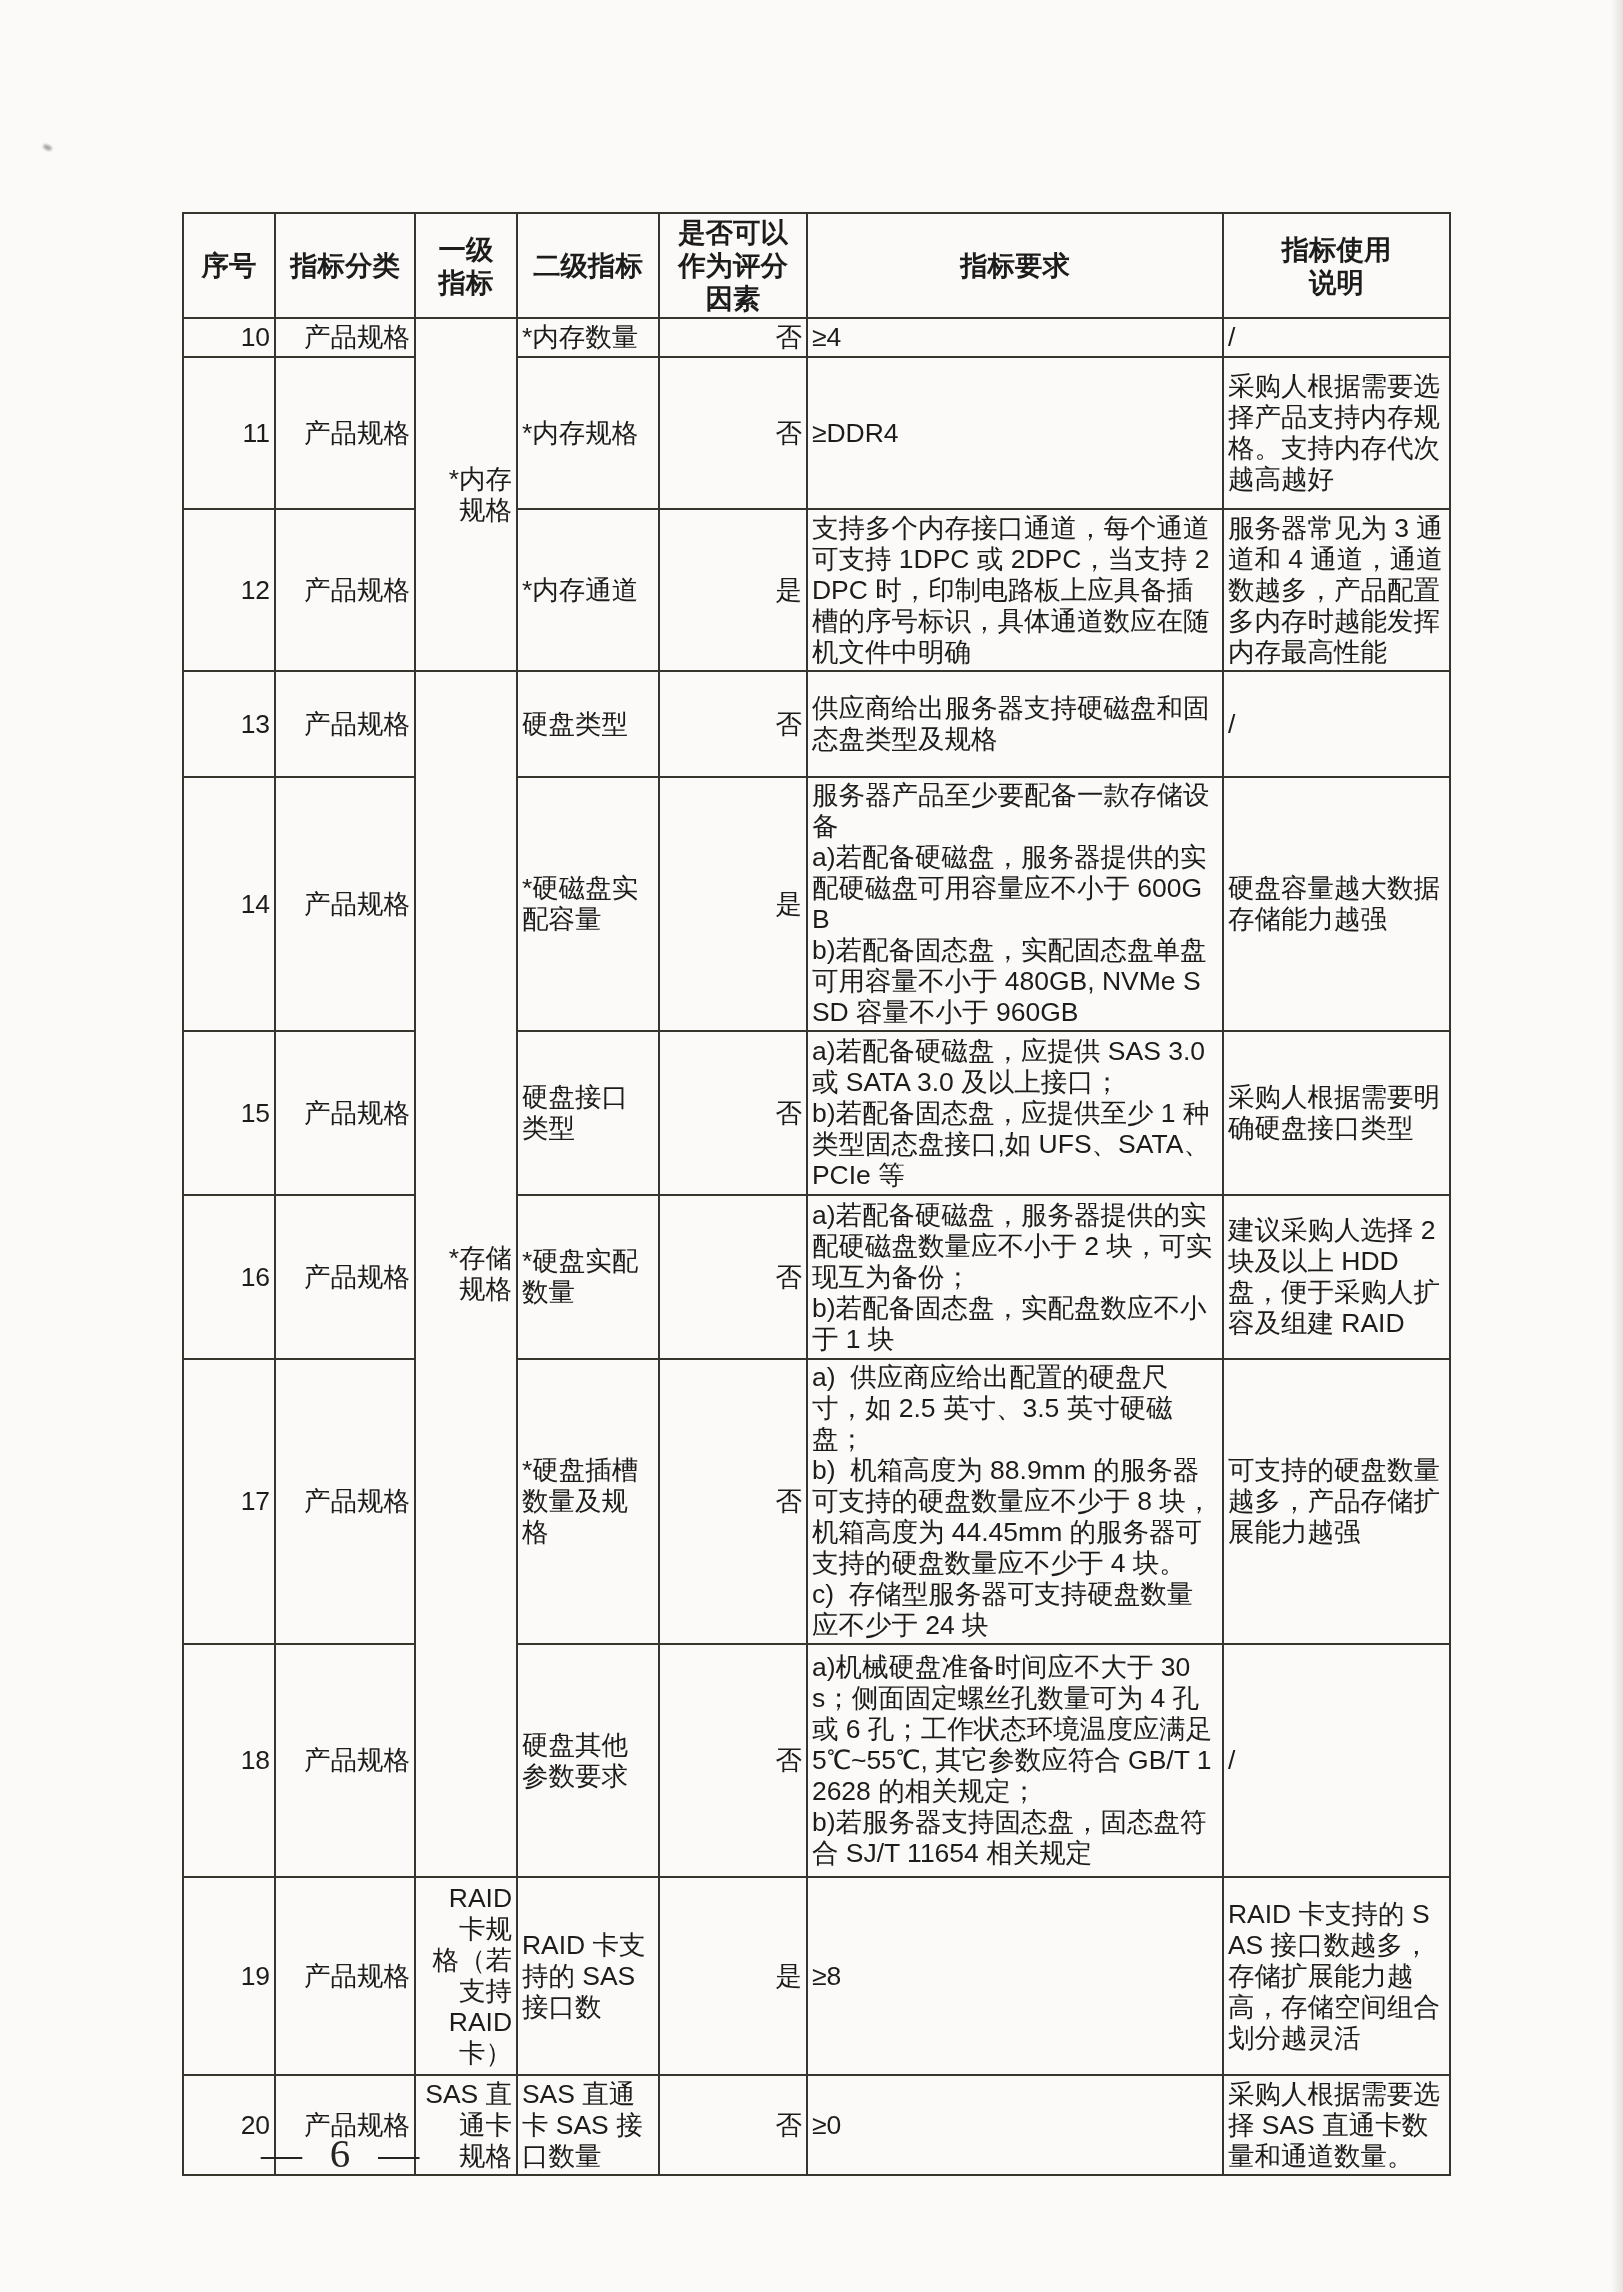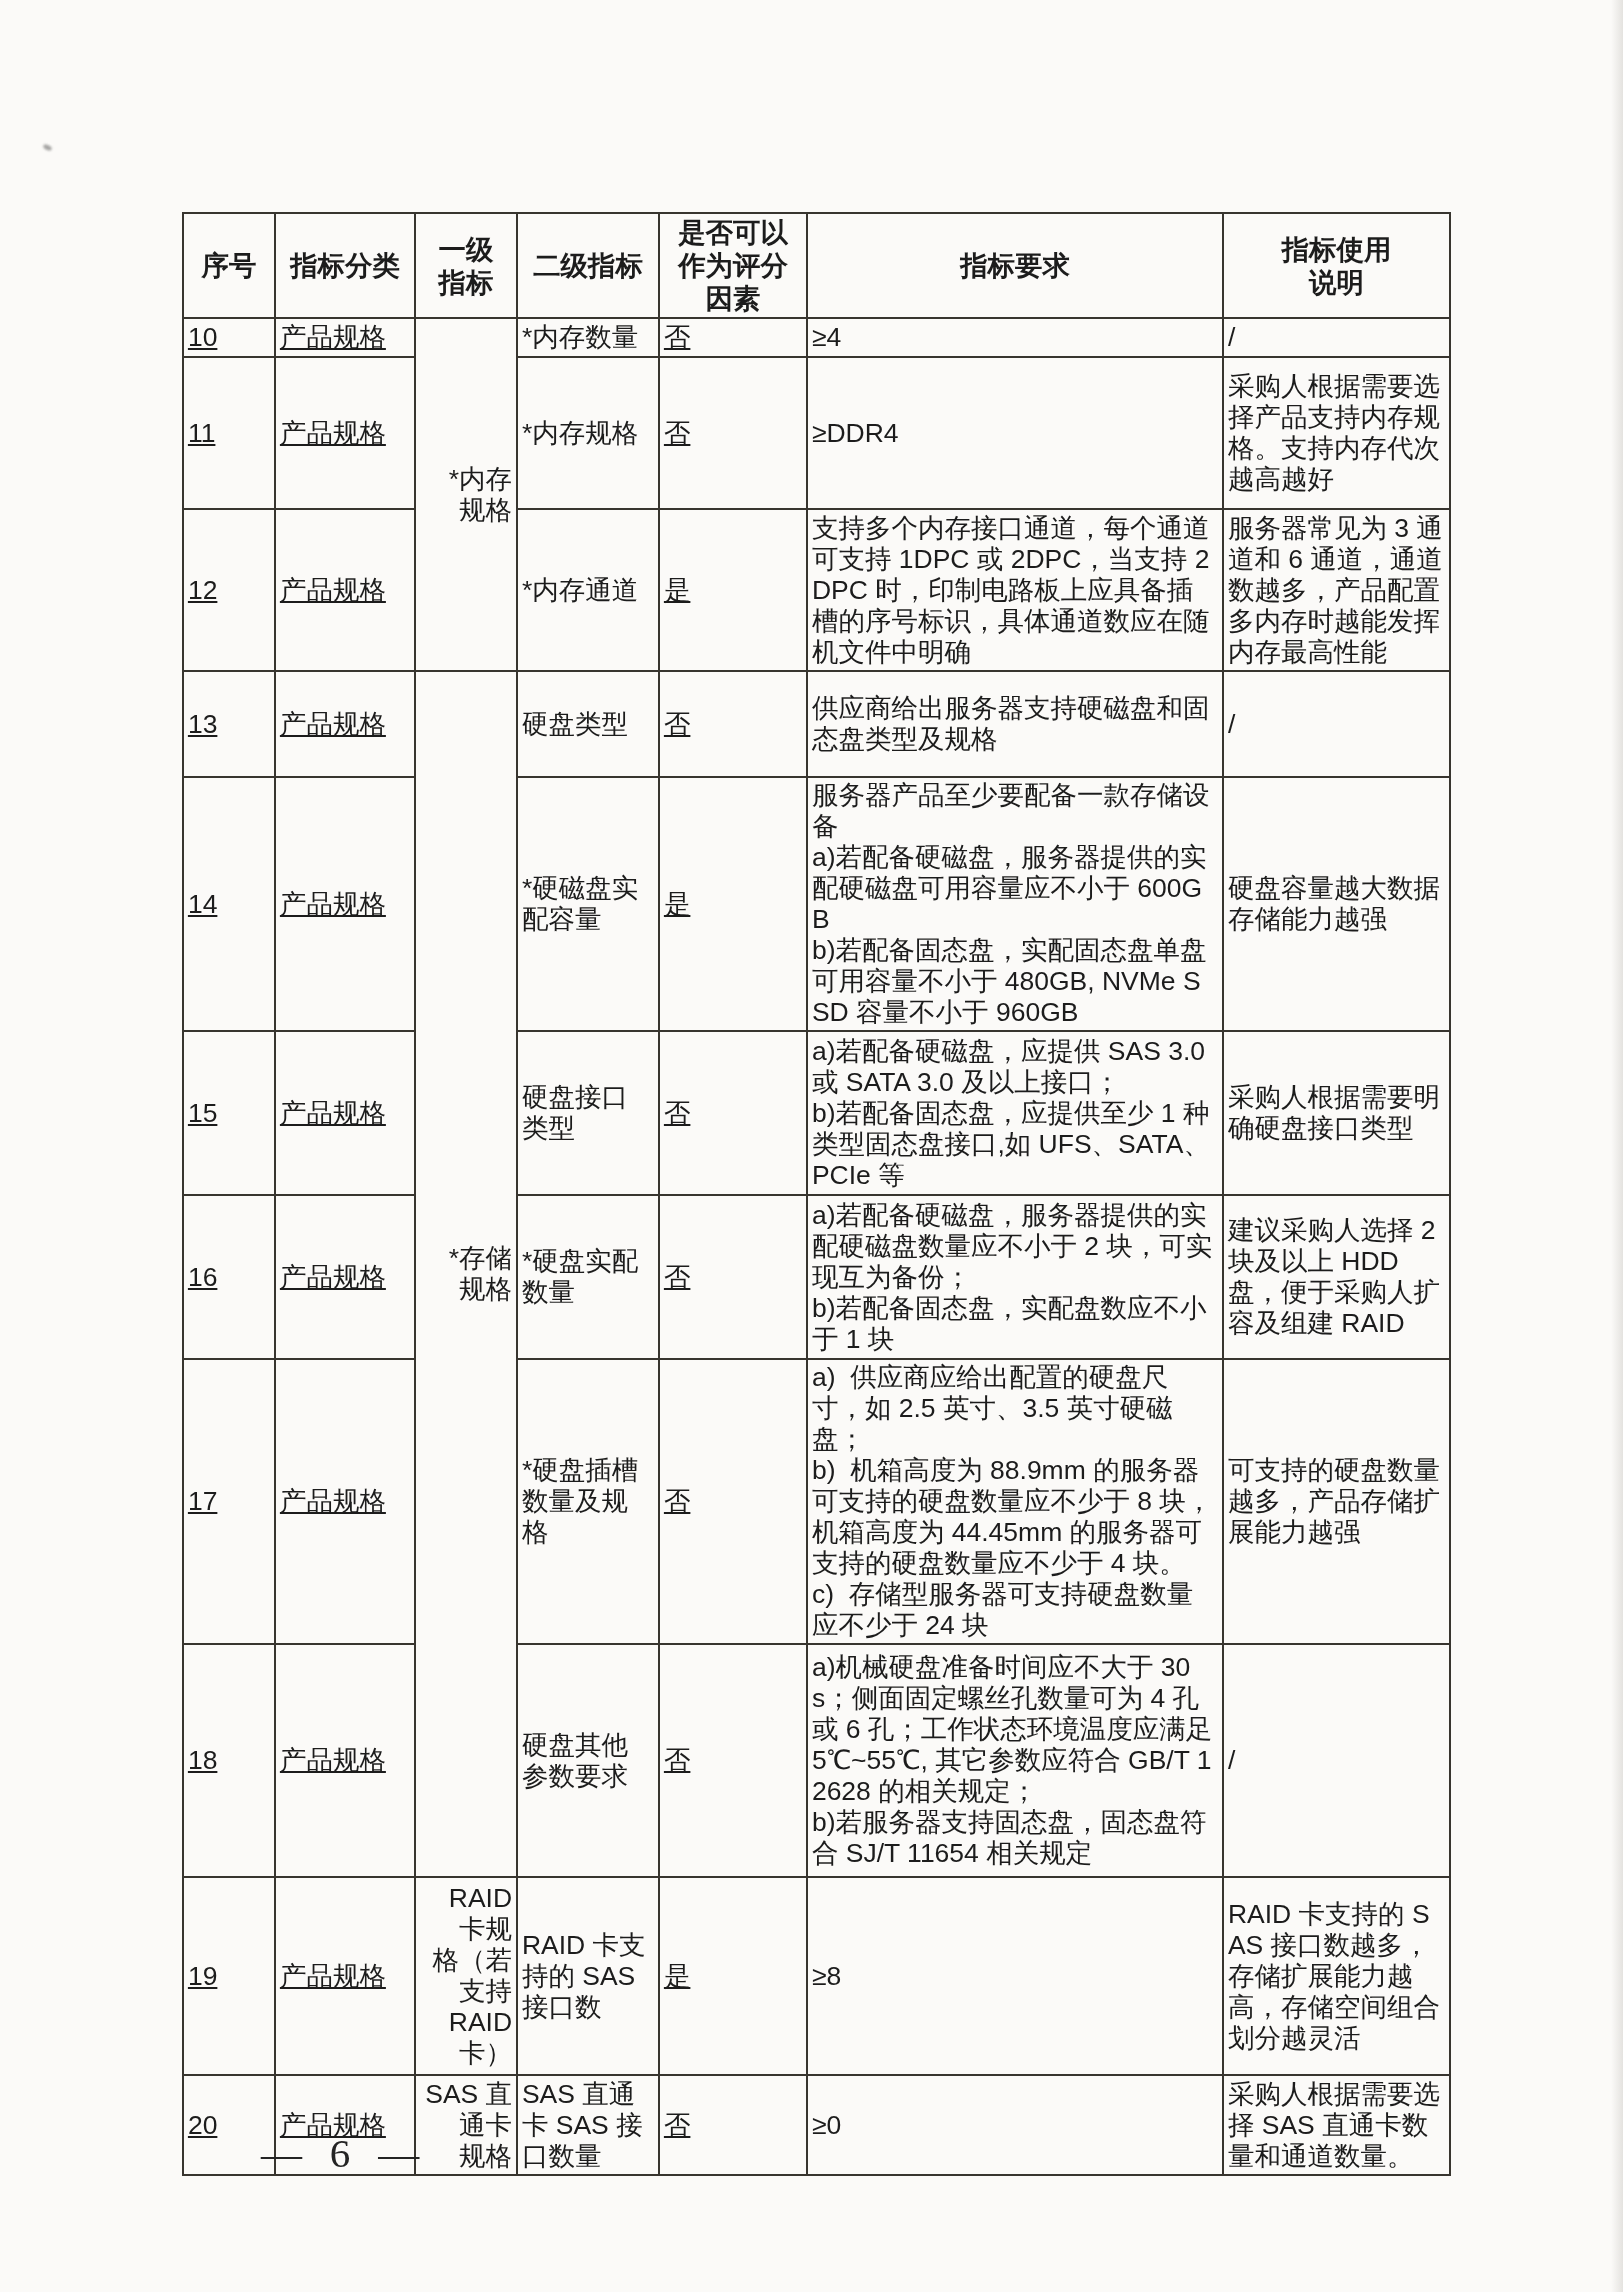--- a/index.html
+++ b/index.html
@@ -37,21 +37,21 @@
     padding:2px 3.9px;
     word-break:break-all;
   }
   table.spec th {
     font-weight:bold;
     font-size:27.4px;
     line-height:33px;
     text-align:center;
     padding:2px 2px;
   }
-  td.c-no, td.c-cat, td.c-score { text-align:left;text-decoration:underline; }
+  td.c-no, td.c-cat, td.c-score { text-align:right; }
   td.c-l1 { text-align:right; line-height:32px; }
   td.c-l2 { text-align:left; padding-left:8.8px; line-height:33px;margin-left:36px; }
   td.c-req { text-align:left; padding:2px 7.8px 2px 10.8px; }
   td.c-use { text-align:left; padding:2px 5.9px 2px 10.8px; }
   .footer-pageno {
     position:absolute; left:261px; top:2129px;
     font-size:41px; letter-spacing:8.8px;
     color:#242424;
     font-family:"Liberation Serif", serif;
   }
@@ -106,21 +106,21 @@
       <td class="c-req">≥DDR4</td>
       <td class="c-use">采购人根据需要选择产品支持内存规格。支持内存代次越高越好</td>
     </tr>
 
     <tr style="height:162px">
       <td class="c-no">12</td>
       <td class="c-cat">产品规格</td>
       <td class="c-l2">*内存通道</td>
       <td class="c-score">是</td>
       <td class="c-req">支持多个内存接口通道，每个通道可支持 1DPC 或 2DPC，当支持 2DPC 时，印制电路板上应具备插槽的序号标识，具体通道数应在随机文件中明确</td>
-      <td class="c-use">服务器常见为 3 通道和 6 通道，通道数越多，产品配置多内存时越能发挥内存最高性能</td>
+      <td class="c-use">服务器常见为 3 通道和 4 通道，通道数越多，产品配置多内存时越能发挥内存最高性能</td>
     </tr>
 
     <tr style="height:106px">
       <td class="c-no">13</td>
       <td class="c-cat">产品规格</td>
       <td class="c-l1" rowspan="6">*存储
 规格</td>
       <td class="c-l2">硬盘类型</td>
       <td class="c-score">否</td>
       <td class="c-req">供应商给出服务器支持硬磁盘和固态盘类型及规格</td>

